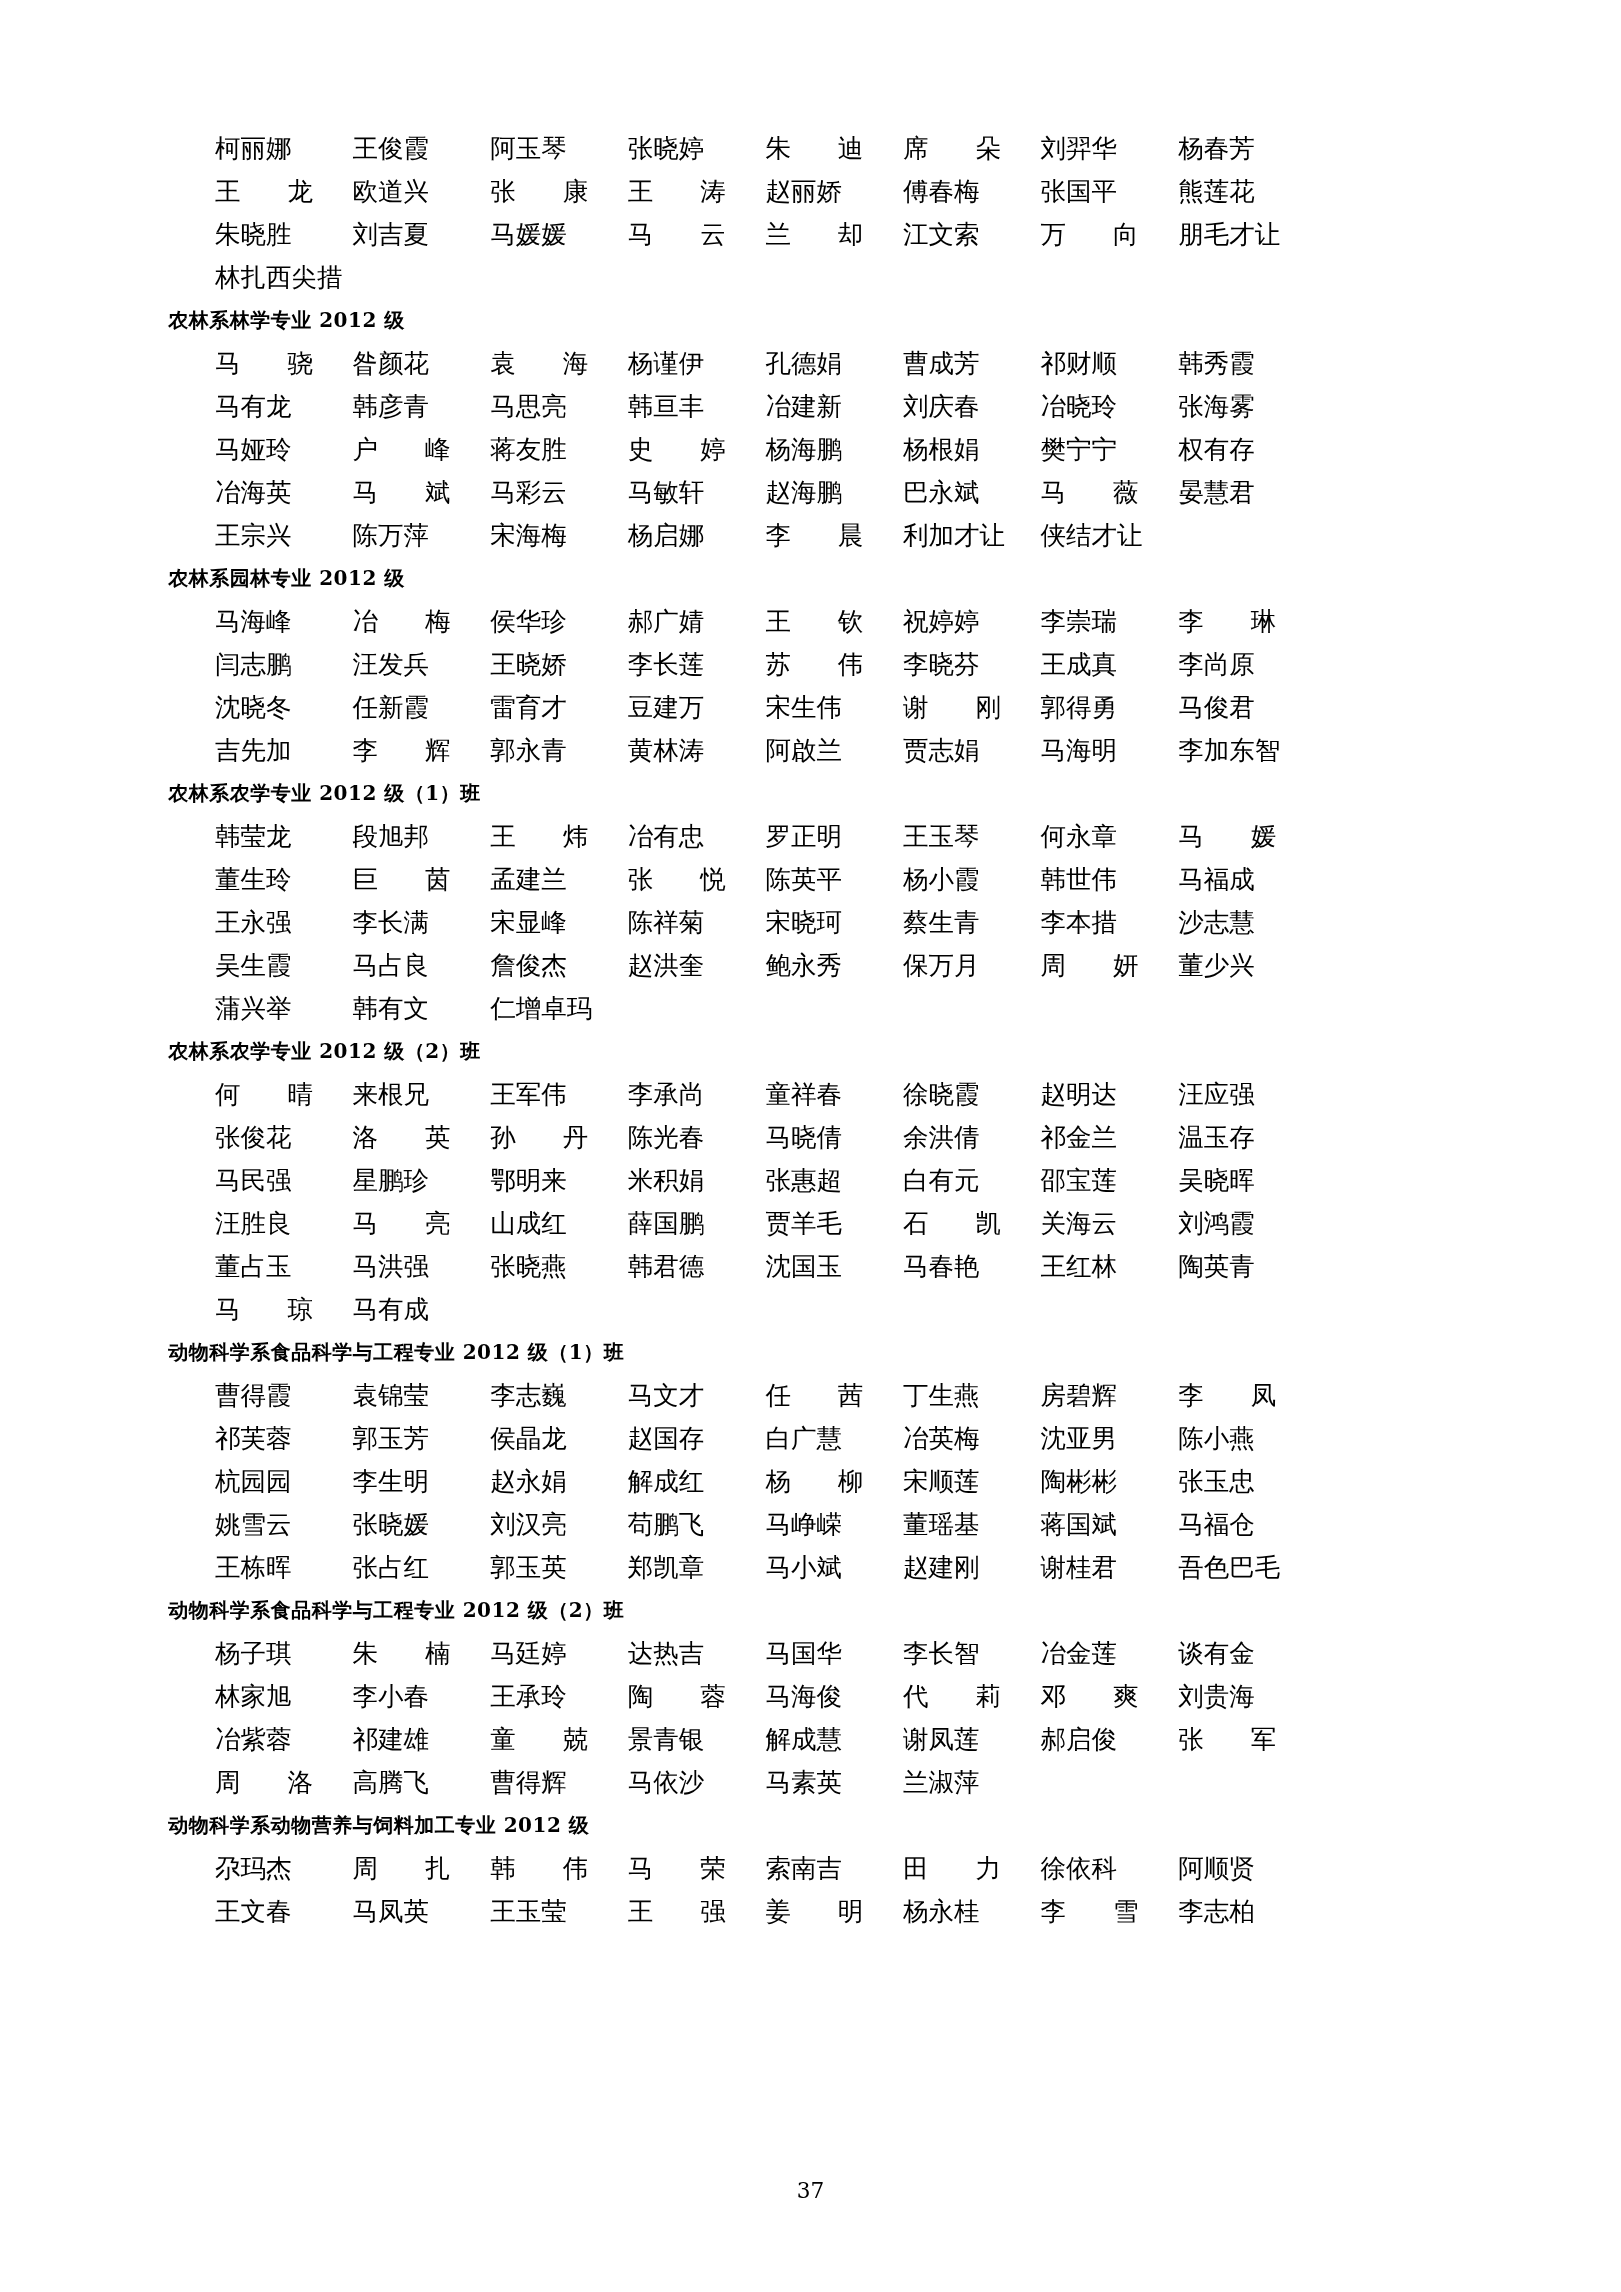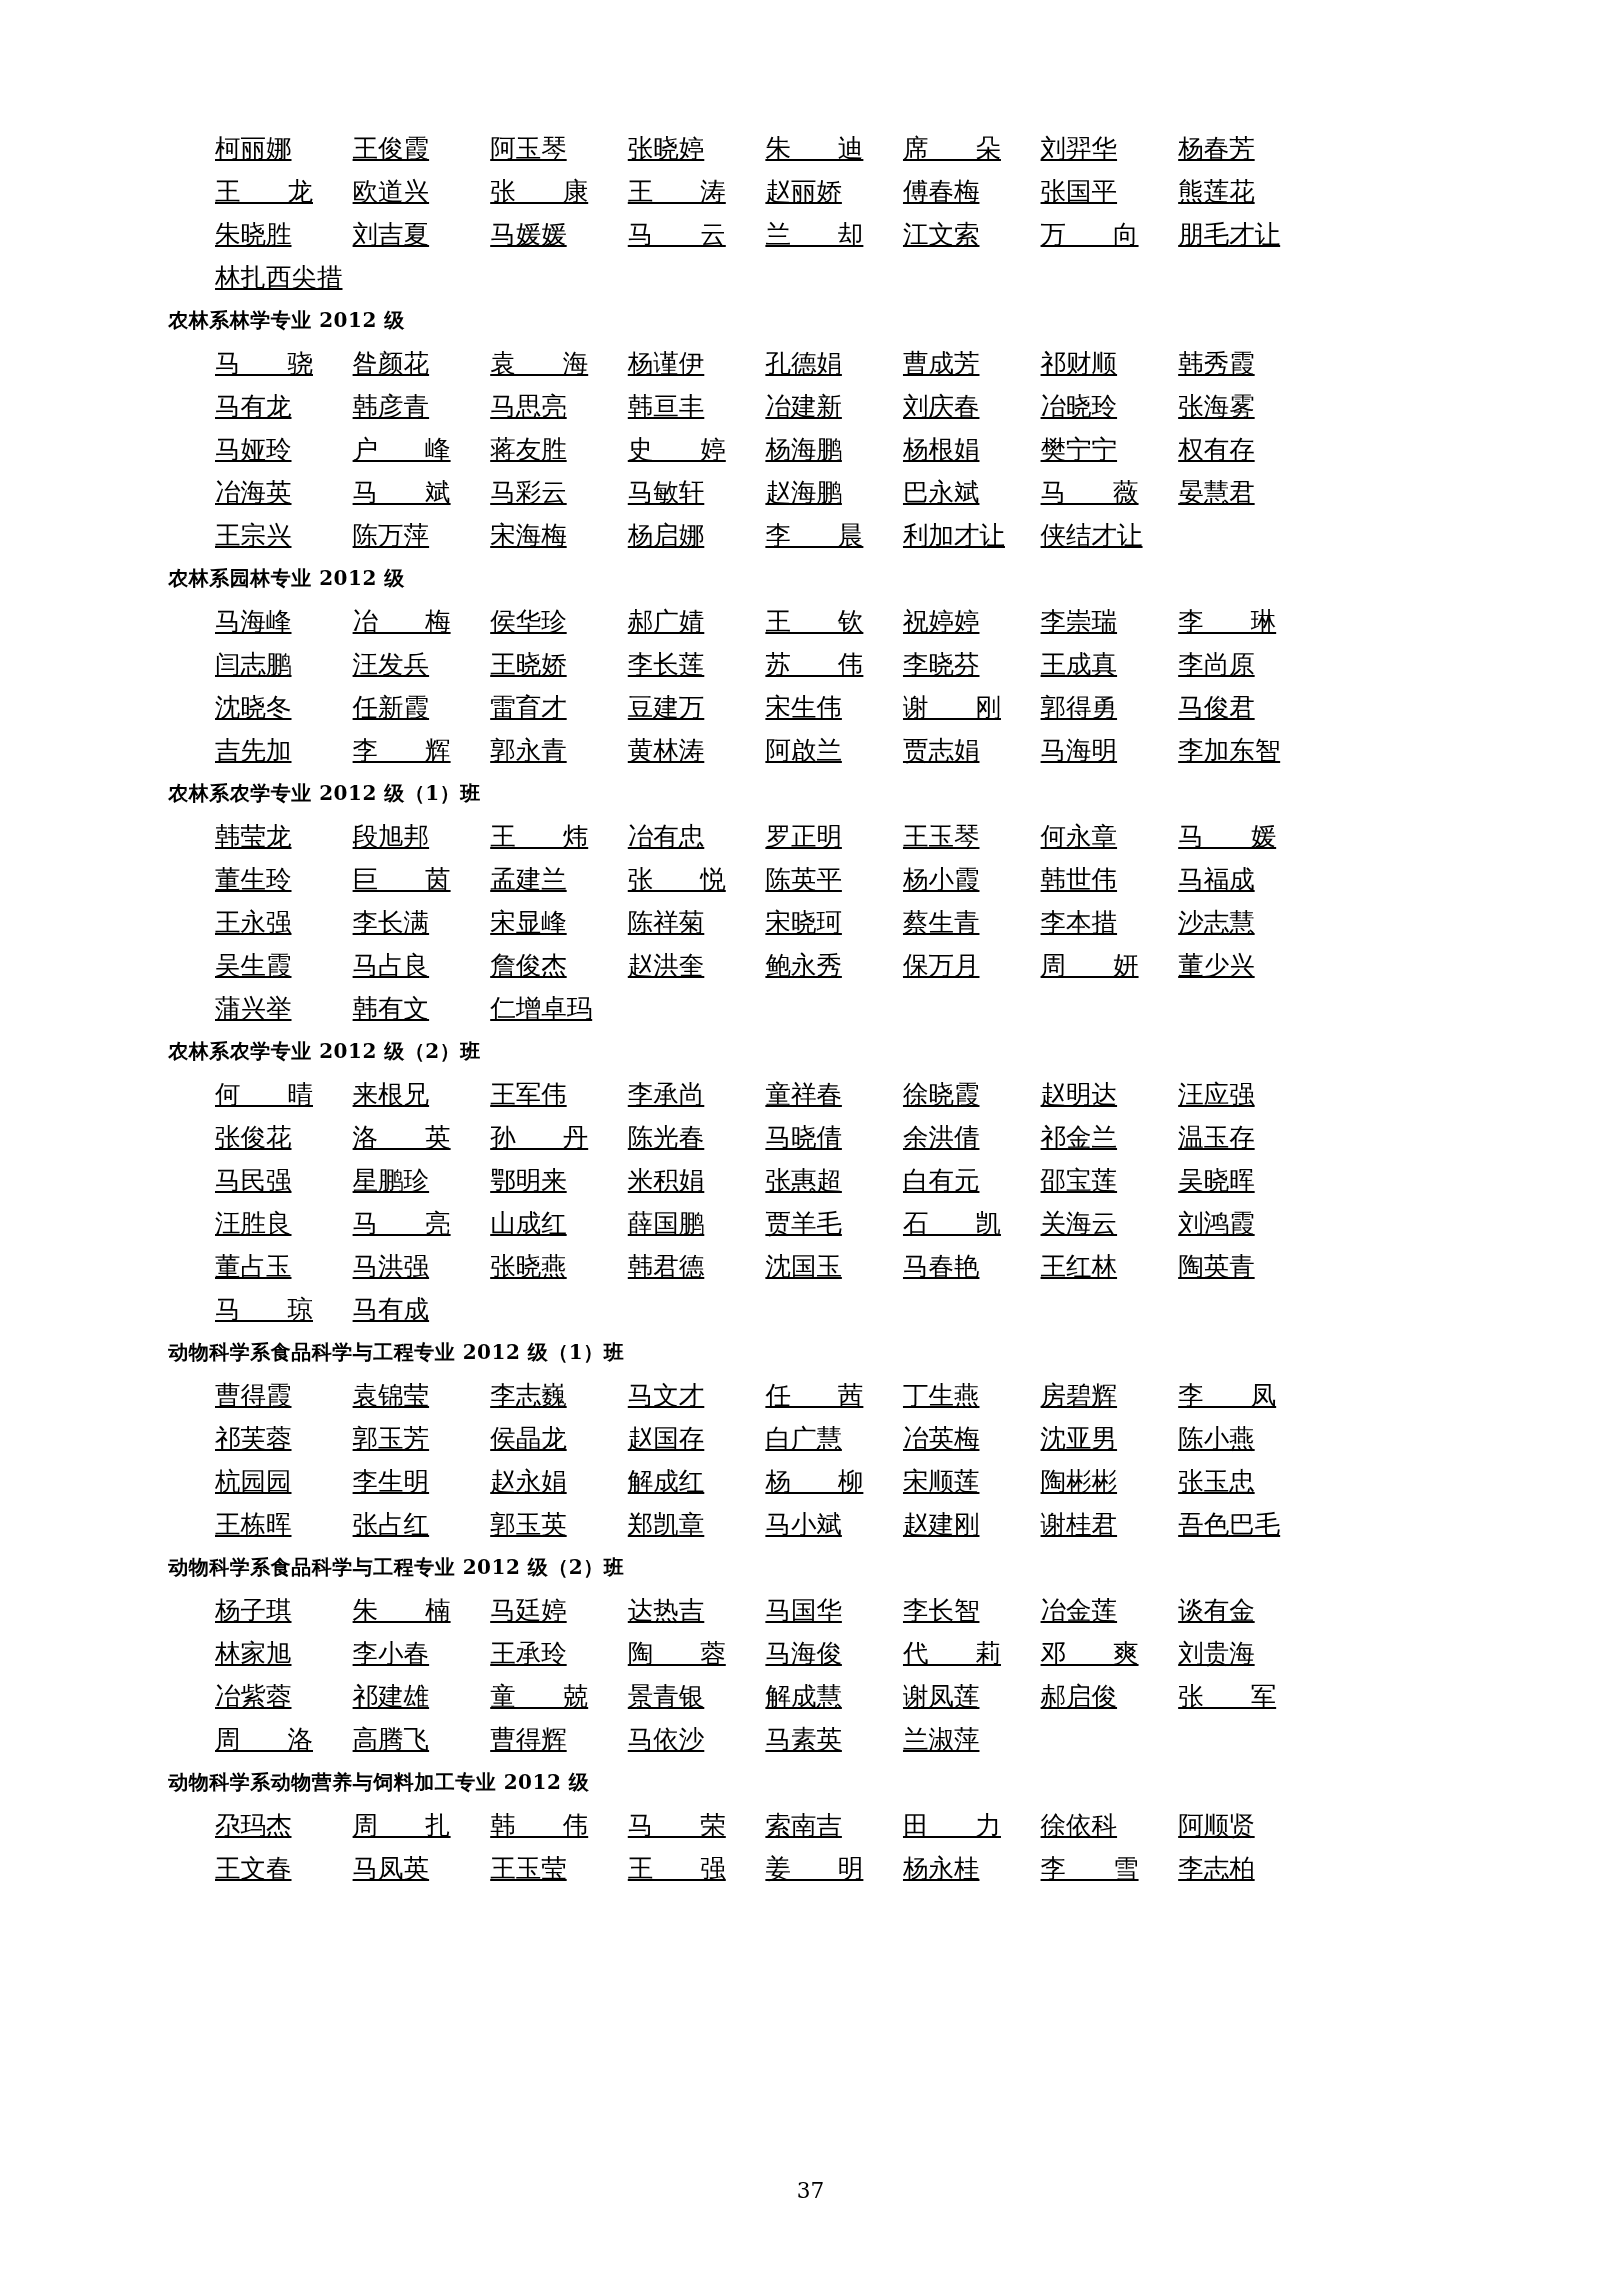--- a/index.html
+++ b/index.html
@@ -43,21 +43,20 @@
     margin: 0;
     padding: 0;
   }
   .name-row {
     display: grid;
     grid-template-columns: 116px 116px 116px 116px 116px 116px 116px 116px;
     column-gap: 21.6px;
     font-size: 25.5px;
     line-height: 43px;
     margin-left: 39px;
-    text-decoration: underline;
   }
   .name-cell {
     white-space: nowrap;
     text-align: left;
     letter-spacing: 0px;
   }
   
   .name-cell.sp2 {
     display: inline-block;
     width: 98px;
@@ -351,20 +350,30 @@
             <span class="name-cell">杭园园</span>
             <span class="name-cell">李生明</span>
             <span class="name-cell">赵永娟</span>
             <span class="name-cell">解成红</span>
             <span class="name-cell sp2">杨 柳</span>
             <span class="name-cell">宋顺莲</span>
             <span class="name-cell">陶彬彬</span>
             <span class="name-cell">张玉忠</span>
           </div>
           <div class="name-row">
+            <span class="name-cell">姚雪云</span>
+            <span class="name-cell">张晓媛</span>
+            <span class="name-cell">刘汉亮</span>
+            <span class="name-cell">苟鹏飞</span>
+            <span class="name-cell">马峥嵘</span>
+            <span class="name-cell">董瑶基</span>
+            <span class="name-cell">蒋国斌</span>
+            <span class="name-cell">马福仓</span>
+          </div>
+          <div class="name-row">
             <span class="name-cell">王栋晖</span>
             <span class="name-cell">张占红</span>
             <span class="name-cell">郭玉英</span>
             <span class="name-cell">郑凯章</span>
             <span class="name-cell">马小斌</span>
             <span class="name-cell">赵建刚</span>
             <span class="name-cell">谢桂君</span>
             <span class="name-cell">吾色巴毛</span>
           </div>
         </div>

